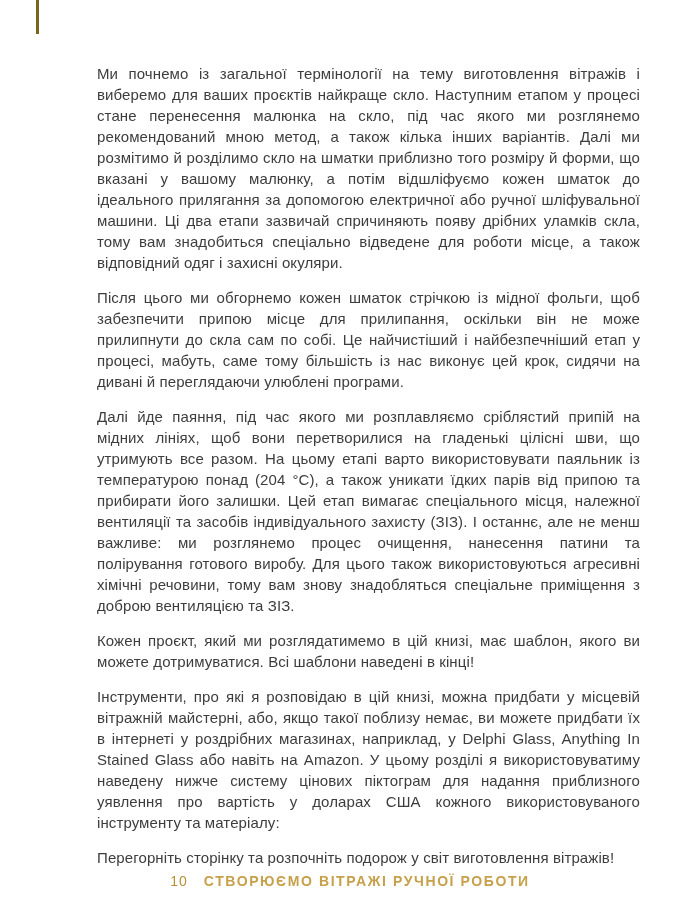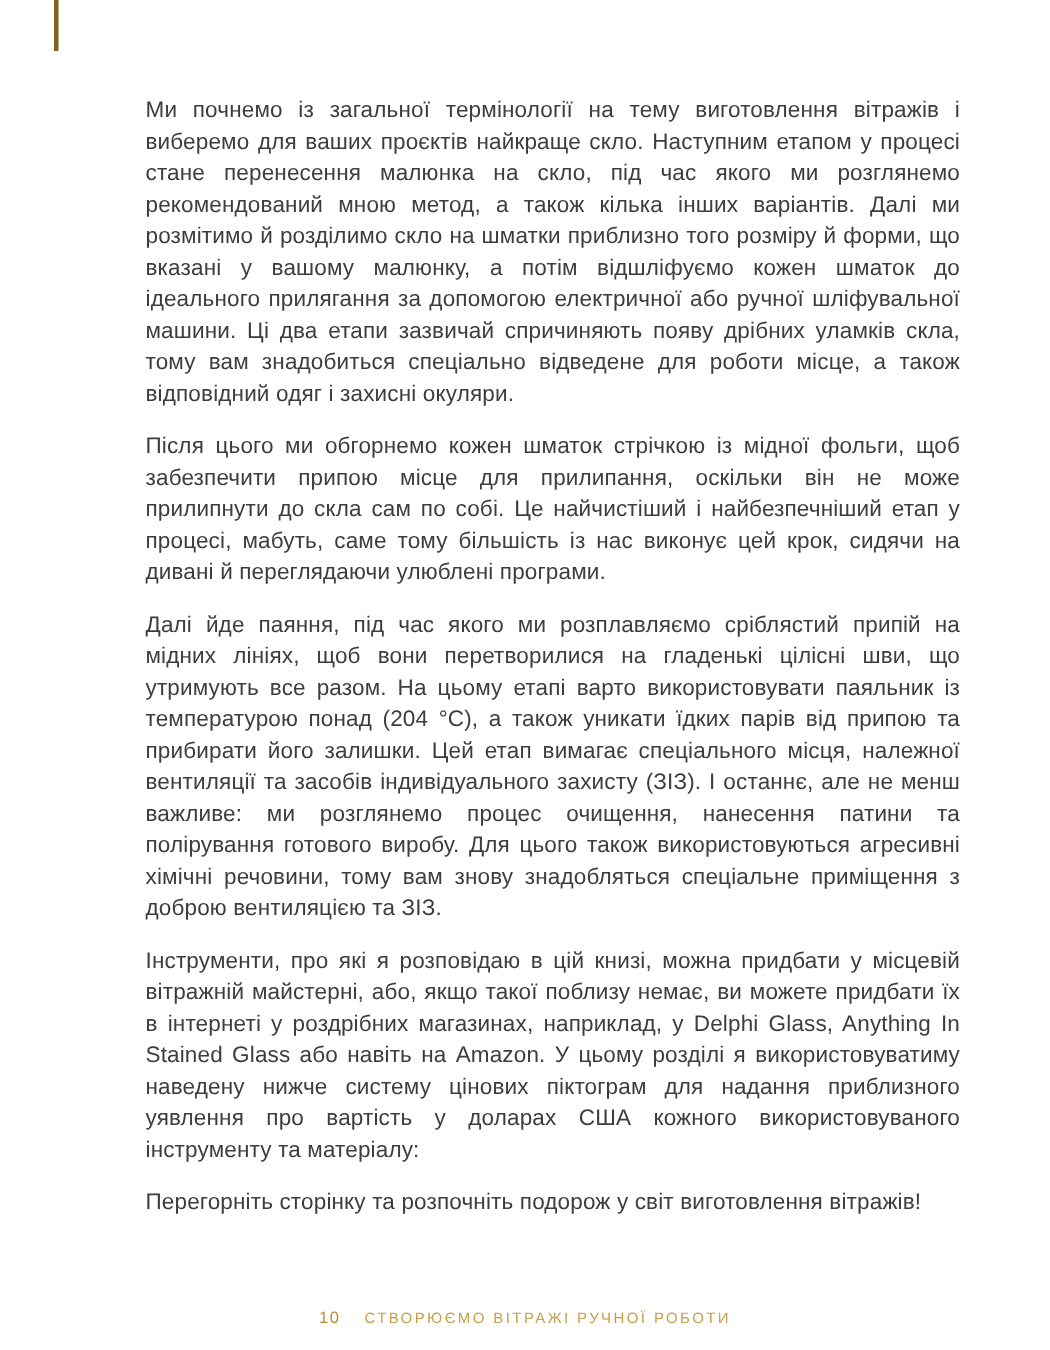--- a/index.html
+++ b/index.html
@@ -53,43 +53,44 @@
     left: 0;
     top: 873px;
     width: 100%;
     display: flex;
     justify-content: center;
     align-items: baseline;
     gap: 16px;
     color: #c39a3e;
   }
   .footer .page-number {
-    font-size: 11px;
+    font-size: 14px;
     font-weight: 400;
     letter-spacing: 1px;
     color: #b78f35;
   }
   .footer .book-title {
-    font-size: 10px;
-    font-weight: 400;
+    font-size: 14px;
+    font-weight: 700;
     letter-spacing: 1.6px;
     color: #c6a04a;
   }
 </style>
 </head>
 <body>
 
 <div class="page">
 
   <div class="edge-mark"></div>
 
   <div class="content">
     <p>Ми почнемо із загальної термінології на тему виготовлення вітражів і виберемо для ваших проєктів найкраще скло. Наступним етапом у процесі стане перенесення малюнка на скло, під час якого ми розглянемо рекомендований мною метод, а також кілька інших варіантів. Далі ми розмітимо й розділимо скло на шматки приблизно того розміру й форми, що вказані у вашому малюнку, а потім відшліфуємо кожен шматок до ідеального прилягання за допомогою електричної або ручної шліфувальної машини. Ці два етапи зазвичай спричиняють появу дрібних уламків скла, тому вам знадобиться спеціально відведене для роботи місце, а також відповідний одяг і захисні окуляри.</p>
     <p>Після цього ми обгорнемо кожен шматок стрічкою із мідної фольги, щоб забезпечити припою місце для прилипання, оскільки він не може прилипнути до скла сам по собі. Це найчистіший і найбезпечніший етап у процесі, мабуть, саме тому більшість із нас виконує цей крок, сидячи на дивані й переглядаючи улюблені програми.</p>
     <p>Далі йде паяння, під час якого ми розплавляємо сріблястий припій на мідних лініях, щоб вони перетворилися на гладенькі цілісні шви, що утримують все разом. На цьому етапі варто використовувати паяльник із температурою понад (204 °C), а також уникати їдких парів від припою та прибирати його залишки. Цей етап вимагає спеціального місця, належної вентиляції та засобів індивідуального захисту (ЗІЗ). І останнє, але не менш важливе: ми розглянемо процес очищення, нанесення патини та полірування готового виробу. Для цього також використовуються агресивні хімічні речовини, тому вам знову знадобляться спеціальне приміщення з доброю вентиляцією та ЗІЗ.</p>
+    <p>Кожен проєкт, який ми розглядатимемо в цій книзі, має шаблон, якого ви можете дотримуватися. Всі шаблони наведені в кінці!</p>
     <p>Інструменти, про які я розповідаю в цій книзі, можна придбати у місцевій вітражній майстерні, або, якщо такої поблизу немає, ви можете придбати їх в інтернеті у роздрібних магазинах, наприклад, у Delphi Glass, Anything In Stained Glass або навіть на Amazon. У цьому розділі я використовуватиму наведену нижче систему цінових піктограм для надання приблизного уявлення про вартість у доларах США кожного використовуваного інструменту та матеріалу:</p>
     <p class="last-para">Перегорніть сторінку та розпочніть подорож у світ виготовлення вітражів!</p>
   </div>
 
   <div class="footer">
     <span class="page-number">10</span>
     <span class="book-title">СТВОРЮЄМО ВІТРАЖІ РУЧНОЇ РОБОТИ</span>
   </div>
 
 </div>

